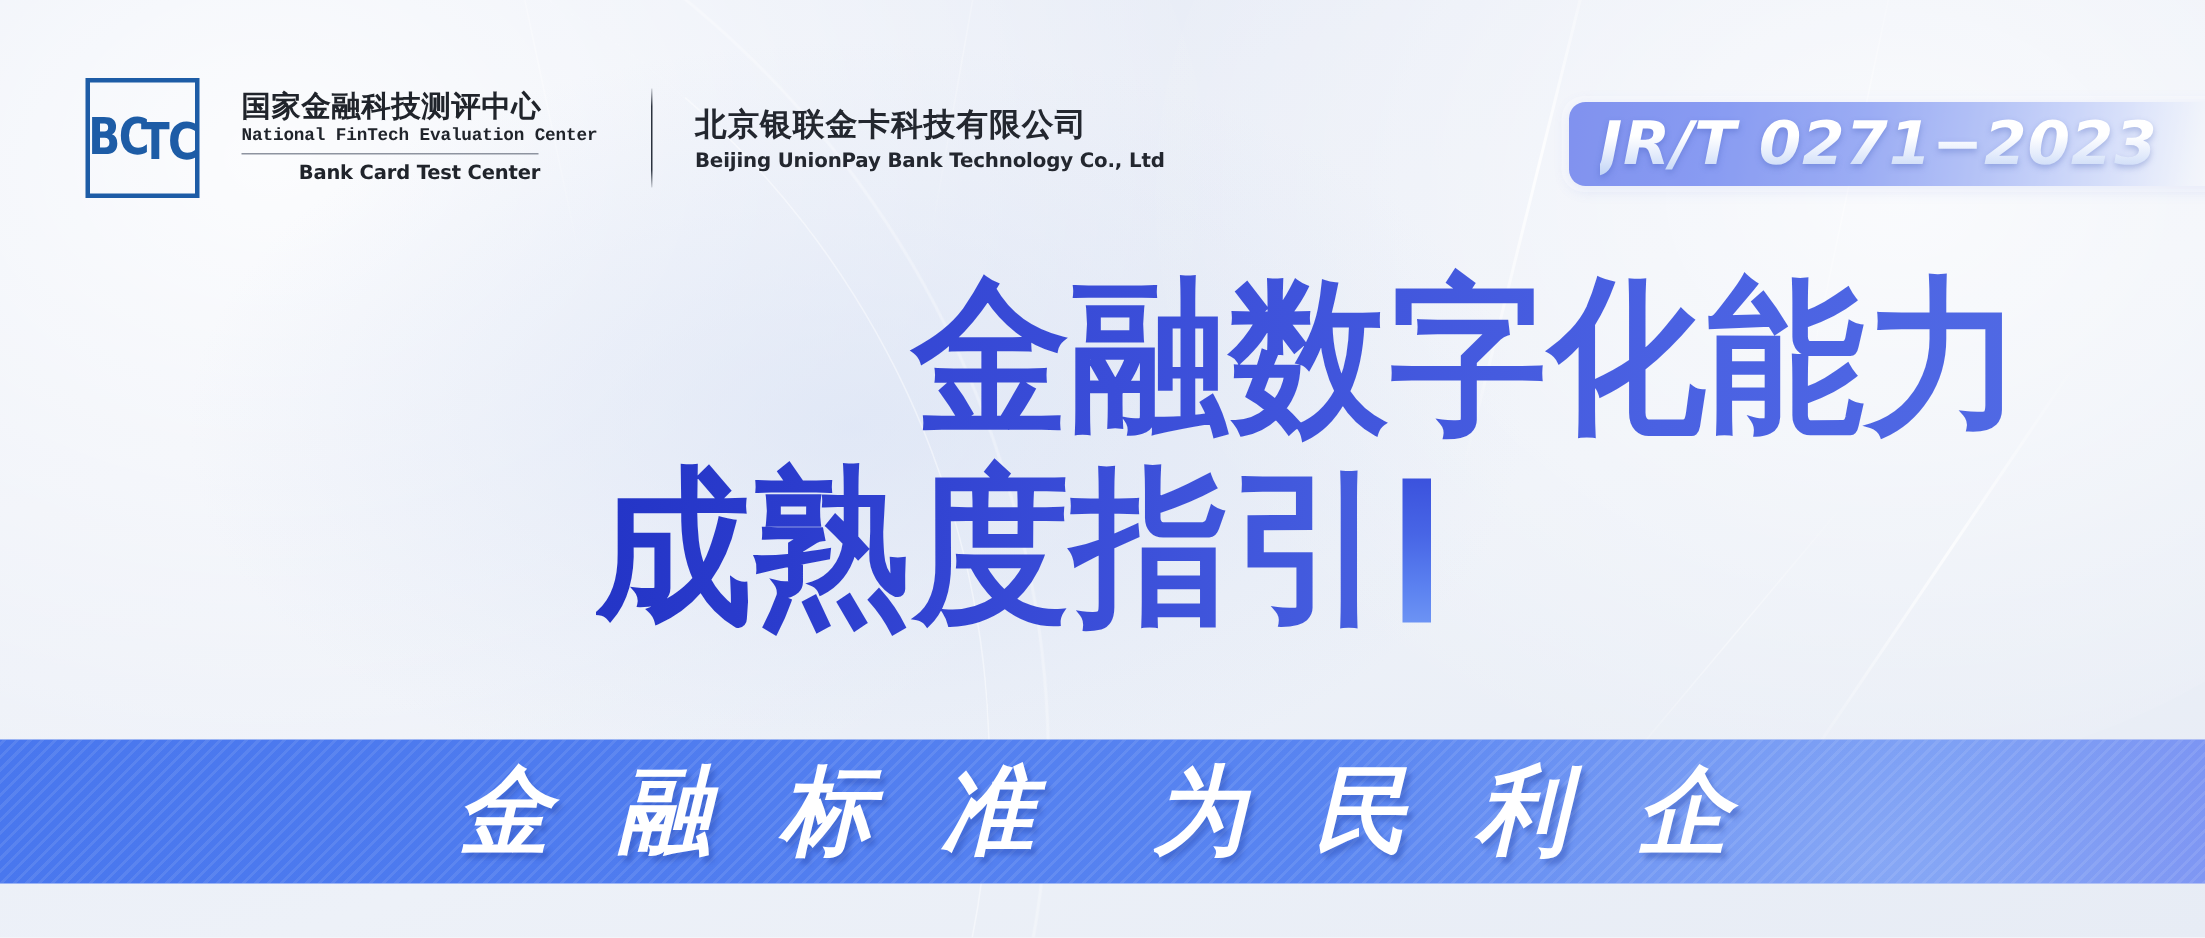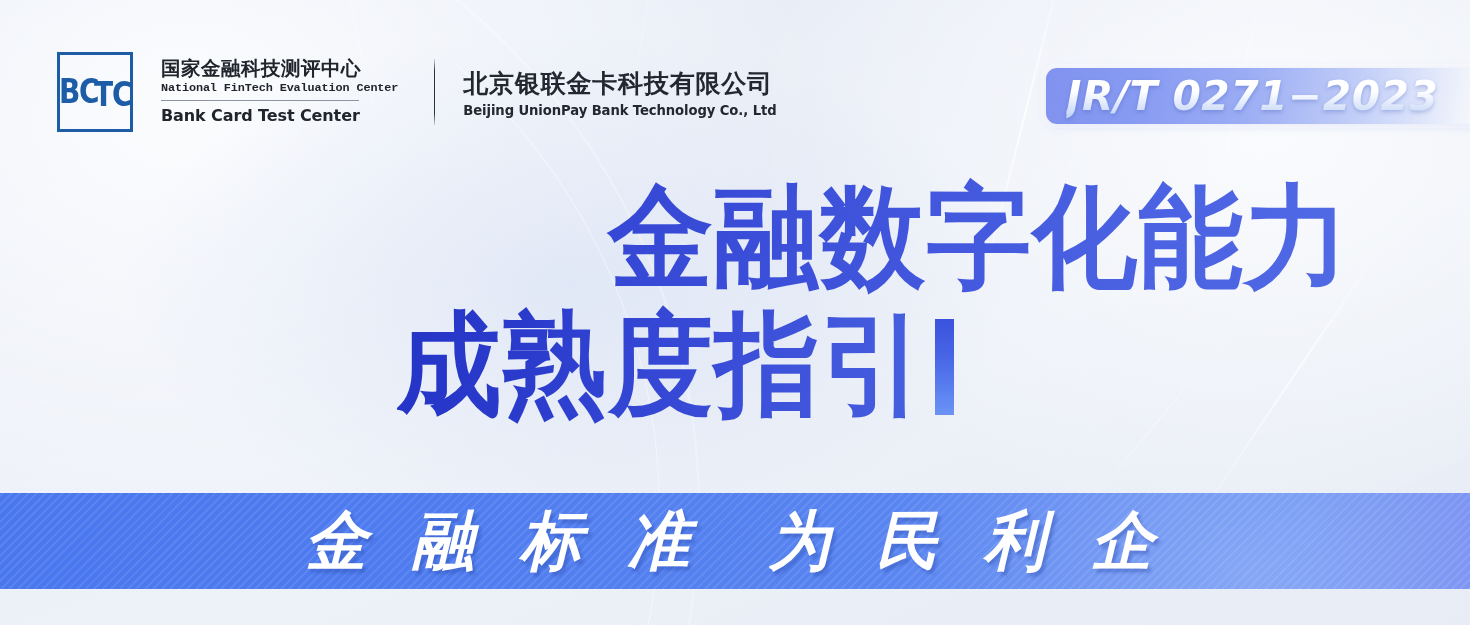--- a/index.html
+++ b/index.html
@@ -120,36 +120,36 @@
     margin:4px 0 5px 0;
   }
   .logo-cn-2 {
     font-family:"DejaVu Sans", sans-serif;
     font-size:19.5px; font-weight:bold;
     color:#20242b; letter-spacing:.5px;
     line-height:1.12;
   }
   .logo-en-2 {
     font-family:"DejaVu Sans", sans-serif;
-    font-size:16px; font-weight:bold;
+    font-size:13px; font-weight:bold;
     color:#20242b; letter-spacing:-.1px;
-    line-height:1.25; margin-top:1px;
+    line-height:1.25; margin-top:1px;text-align:center;
   }
 
   .v-divider {
     width:1px; height:66px;
     background:linear-gradient(to bottom, rgba(40,48,62,.15), #2b323e 18%, #2b323e 82%, rgba(40,48,62,.15));
     margin:0 28px 0 36px;
     flex:none;
   }
 
   .org-block { padding-top:2px; }
   .org-cn {
     font-family:"DejaVu Sans", sans-serif;
-    font-size:25px; font-weight:bold;
+    font-size:21px; font-weight:bold;
     color:#23272f; letter-spacing:.8px;
     line-height:1.2;
   }
   .org-en {
     font-family:"DejaVu Sans", sans-serif;
     font-size:13.2px; font-weight:bold;
     color:#23272f; letter-spacing:-.1px;
     margin-top:4px;
   }
 

